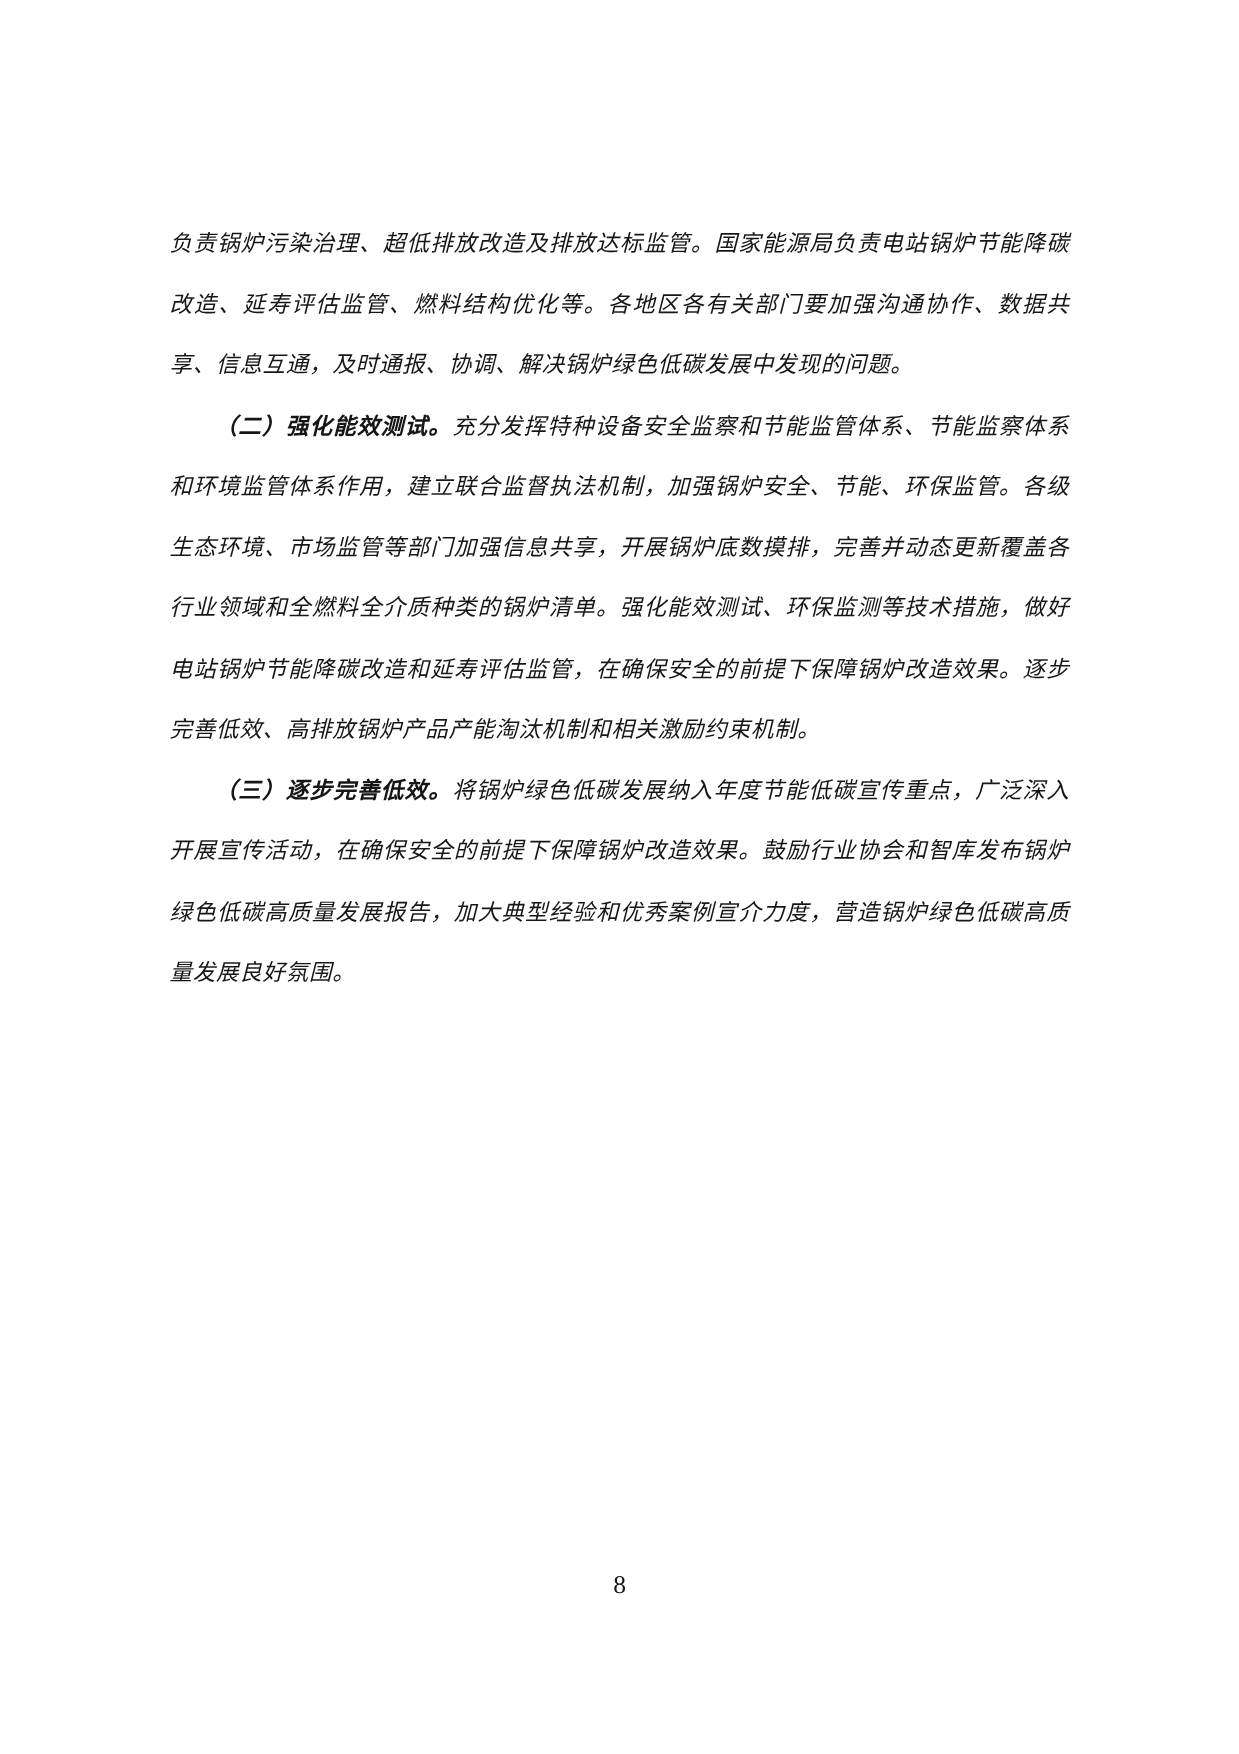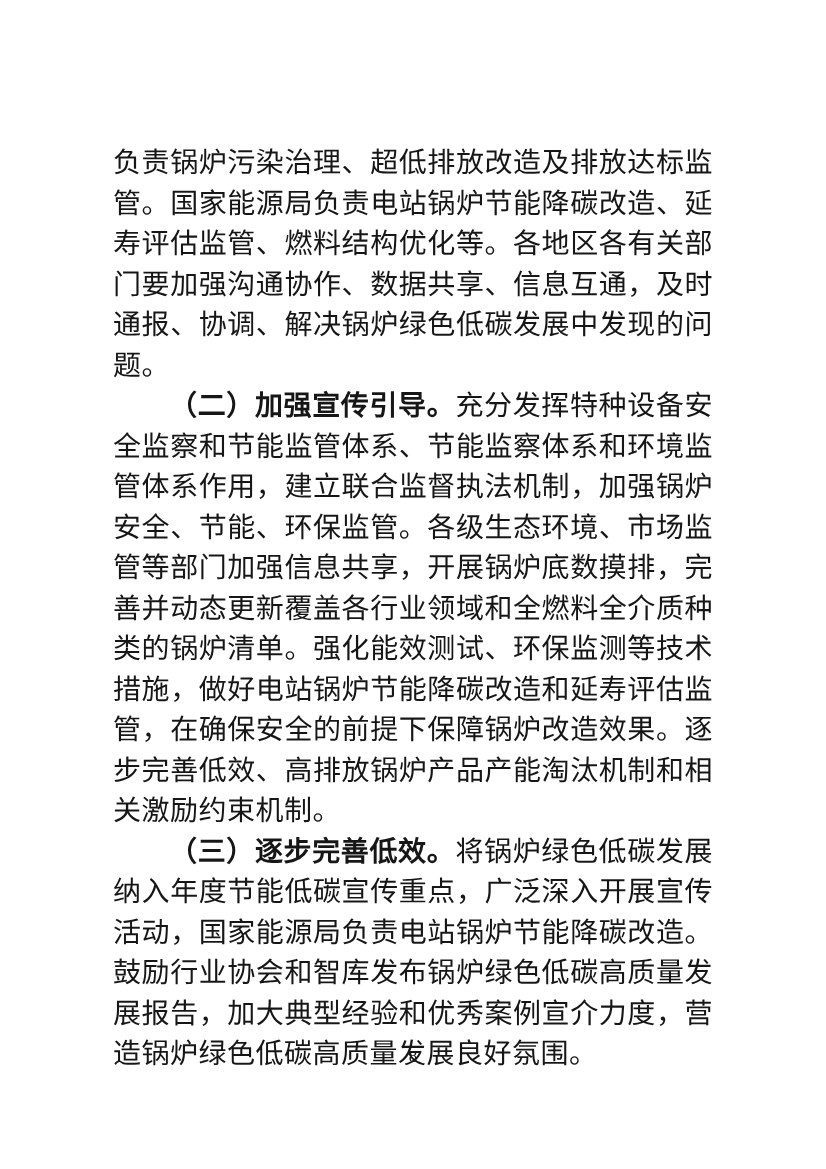--- a/index.html
+++ b/index.html
@@ -17,26 +17,27 @@
     color: #161616;
   }
   .doc-body {
     position: absolute;
     left: 113px;
     top: 143px;
     width: 600px;
   }
   .para {
     margin: 0;
-    font-size: 28px;
+    font-size: 15px;
     line-height: 40.5px;
     text-align: justify;
     text-justify: inter-character;
     letter-spacing: 0.5px;
     word-break: break-all;
+    font-style: italic;
   }
   .para.indent {
     text-indent: 2em;
   }
   .para-lead {
     font-weight: bold;
   }
   .page-number {
     position: absolute;
     top: 1046px;
@@ -49,20 +50,20 @@
   }
 </style>
 </head>
 <body>
 
 <div class="page">
   <div class="doc-body">
 
     <p class="para"><span class="para-lead"></span><span>负责锅炉污染治理、超低排放改造及排放达标监管。国家能源局负责电站锅炉节能降碳改造、延寿评估监管、燃料结构优化等。各地区各有关部门要加强沟通协作、数据共享、信息互通，及时通报、协调、解决锅炉绿色低碳发展中发现的问题。</span></p>
 
-    <p class="para indent"><span class="para-lead">（二）加强宣传引导。</span><span>充分发挥特种设备安全监察和节能监管体系、节能监察体系和环境监管体系作用，建立联合监督执法机制，加强锅炉安全、节能、环保监管。各级生态环境、市场监管等部门加强信息共享，开展锅炉底数摸排，完善并动态更新覆盖各行业领域和全燃料全介质种类的锅炉清单。强化能效测试、环保监测等技术措施，做好电站锅炉节能降碳改造和延寿评估监管，在确保安全的前提下保障锅炉改造效果。逐步完善低效、高排放锅炉产品产能淘汰机制和相关激励约束机制。</span></p>
+    <p class="para indent"><span class="para-lead">（二）强化能效测试。</span><span>充分发挥特种设备安全监察和节能监管体系、节能监察体系和环境监管体系作用，建立联合监督执法机制，加强锅炉安全、节能、环保监管。各级生态环境、市场监管等部门加强信息共享，开展锅炉底数摸排，完善并动态更新覆盖各行业领域和全燃料全介质种类的锅炉清单。强化能效测试、环保监测等技术措施，做好电站锅炉节能降碳改造和延寿评估监管，在确保安全的前提下保障锅炉改造效果。逐步完善低效、高排放锅炉产品产能淘汰机制和相关激励约束机制。</span></p>
 
-    <p class="para indent"><span class="para-lead">（三）逐步完善低效。</span><span>将锅炉绿色低碳发展纳入年度节能低碳宣传重点，广泛深入开展宣传活动，国家能源局负责电站锅炉节能降碳改造。鼓励行业协会和智库发布锅炉绿色低碳高质量发展报告，加大典型经验和优秀案例宣介力度，营造锅炉绿色低碳高质量发展良好氛围。</span></p>
+    <p class="para indent"><span class="para-lead">（三）逐步完善低效。</span><span>将锅炉绿色低碳发展纳入年度节能低碳宣传重点，广泛深入开展宣传活动，在确保安全的前提下保障锅炉改造效果。鼓励行业协会和智库发布锅炉绿色低碳高质量发展报告，加大典型经验和优秀案例宣介力度，营造锅炉绿色低碳高质量发展良好氛围。</span></p>
 
   </div>
 
   <div class="page-number">8</div>
 </div>
 
 </body></html>

